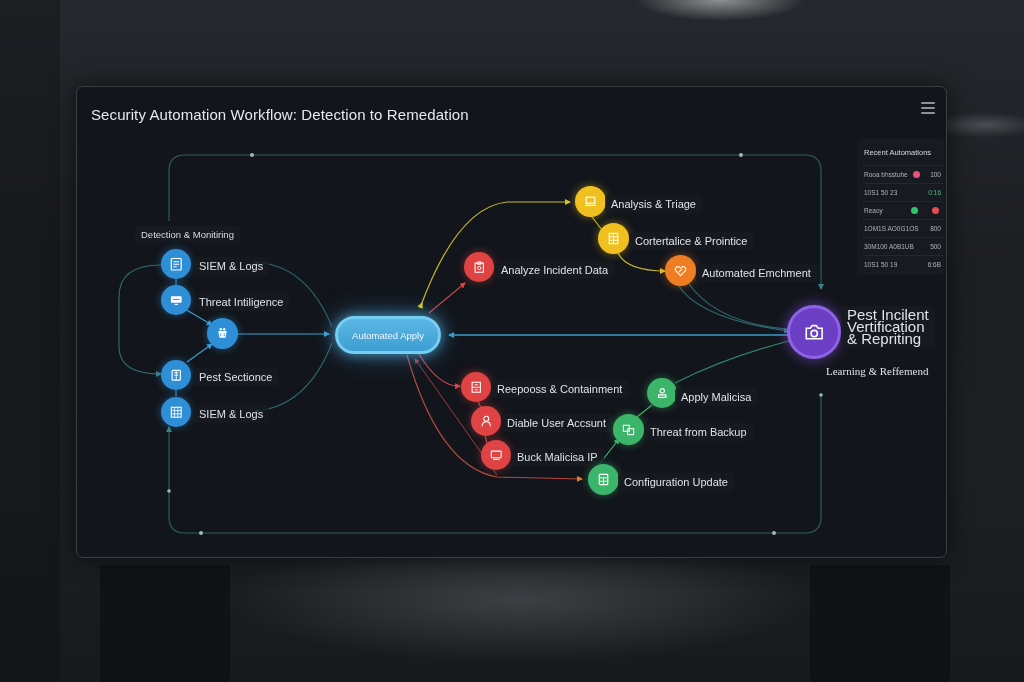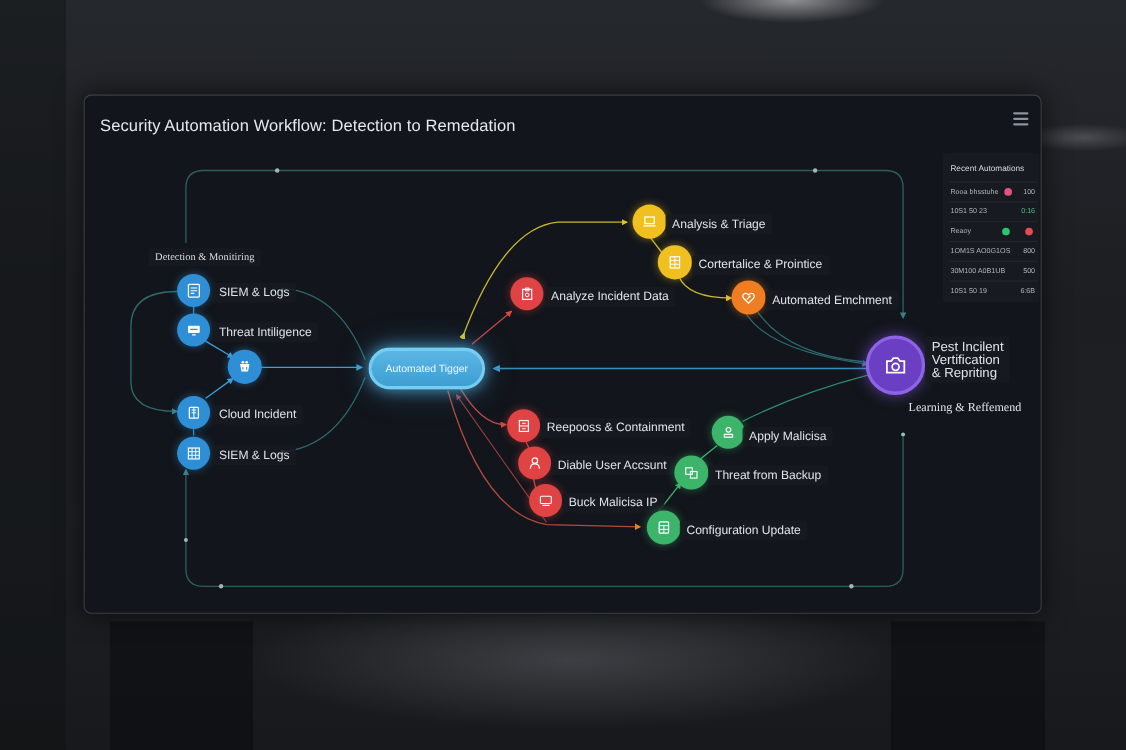--- a/index.html
+++ b/index.html
@@ -42,21 +42,21 @@
       display: flex; align-items: center; justify-content: center;
       color: #fff;
     }
     .node svg { width: 55%; height: 55%; }
     .label {
       position: absolute; color: #dfe3e8; font-size: 11px; white-space: nowrap;
       background: rgba(24,27,33,0.85); padding: 3px 6px; border-radius: 3px;
     }
     .section-label {
       position: absolute; color: #d7dbe0; font-size: 9.5px; white-space: nowrap;
-      background: rgba(24,27,33,0.85); padding: 3px 6px; border-radius: 3px; font-family: Liberation Serif, serif;
+      background: rgba(24,27,33,0.85); padding: 3px 6px; border-radius: 3px;
     }
     .trigger {
       position: absolute; left: 258px; top: 229px; width: 106px; height: 38px;
       border-radius: 20px;
       background: linear-gradient(180deg, #5bb6e4, #3e9ed3);
       border: 3px solid #74cdf3;
       box-shadow: 0 0 14px rgba(90,190,240,0.75), 0 0 30px rgba(70,160,230,0.35);
       color: #eef8ff; font-size: 9.5px;
       display: flex; align-items: center; justify-content: center;
       cursor: pointer;
@@ -186,31 +186,31 @@
         <path d="M8 10v3M12 10v3" stroke="#2f8fd6" stroke-width="1.1"></path>
       </svg>
   </div>
 
   <div class="node" style="left:84px; top:273px; width:30px; height:30px; background:#2f8fd6; box-shadow:0 0 8px rgba(47,143,214,0.5);">
     <svg viewBox="0 0 20 20">
         <rect x="5" y="4" width="10" height="12" rx="1" fill="none" stroke="#fff" stroke-width="1.4"></rect>
         <path d="M7.5 7h5M7.5 10h5M10 4v12" stroke="#fff" stroke-width="1.1"></path>
       </svg>
   </div>
-  <div class="label" style="left:116px; top:281px;">Cloud Incident</div>
+  <div class="label" style="left:116px; top:281px;">Pest Sectionce</div>
 
   <div class="node" style="left:84px; top:310px; width:30px; height:30px; background:#2f8fd6; box-shadow:0 0 8px rgba(47,143,214,0.5);">
     <svg viewBox="0 0 20 20">
         <rect x="4" y="4" width="12" height="12" fill="none" stroke="#fff" stroke-width="1.3"></rect>
         <path d="M4 8h12M4 12h12M8 4v12M12 4v12" stroke="#fff" stroke-width="1"></path>
       </svg>
   </div>
   <div class="label" style="left:116px; top:318px;">SIEM &amp; Logs</div>
 
-  <div class="trigger">Automated Tigger</div>
+  <div class="trigger">Automated Apply</div>
 
   <div class="node" style="left:387px; top:165px; width:30px; height:30px; background:#e04343; box-shadow:0 0 8px rgba(224,67,67,0.5);">
     <svg viewBox="0 0 20 20">
         <path d="M5 5h10v11H5z" fill="none" stroke="#fff" stroke-width="1.3"></path>
         <path d="M8 3.5h4v3H8z" fill="none" stroke="#fff" stroke-width="1.1"></path>
         <circle cx="10" cy="11" r="2" fill="none" stroke="#fff" stroke-width="1.1"></circle>
       </svg>
   </div>
   <div class="label" style="left:418px; top:174px;">Analyze Incident Data</div>
 
@@ -285,21 +285,21 @@
       </svg>
   </div>
   <div class="label" style="left:541px; top:386px;">Configuration Update</div>
 
   <div class="node" style="left:710px; top:218px; width:54px; height:54px; background:#6b3fc4; border:3px solid #8e63e6; box-shadow:0 0 14px rgba(123,79,208,0.7);">
     <svg viewBox="0 0 20 20">
         <path d="M4 7h3l1.5-2h3L13 7h3v8H4z" fill="none" stroke="#fff" stroke-width="1.2"></path>
         <circle cx="10" cy="11" r="2.4" fill="none" stroke="#fff" stroke-width="1.2"></circle>
       </svg>
   </div>
-  <div class="label" style="left:764px; top:219px; line-height:12px; font-size:12px;">
+  <div class="label" style="left:764px; top:219px; line-height:12px; font-size:15px;">
     <div>Pest Incilent</div>
     <div>Vertification</div>
     <div>&amp; Repriting</div>
   </div>
   <div class="label" style="left:743px; top:275px; background:transparent;font-family:Liberation Serif, serif;">Learning &amp; Reffemend</div>
 
   <div class="panel">
     <div class="panel-title">Recent Automations</div>
 
     <div class="panel-row" style="top:26px;">

